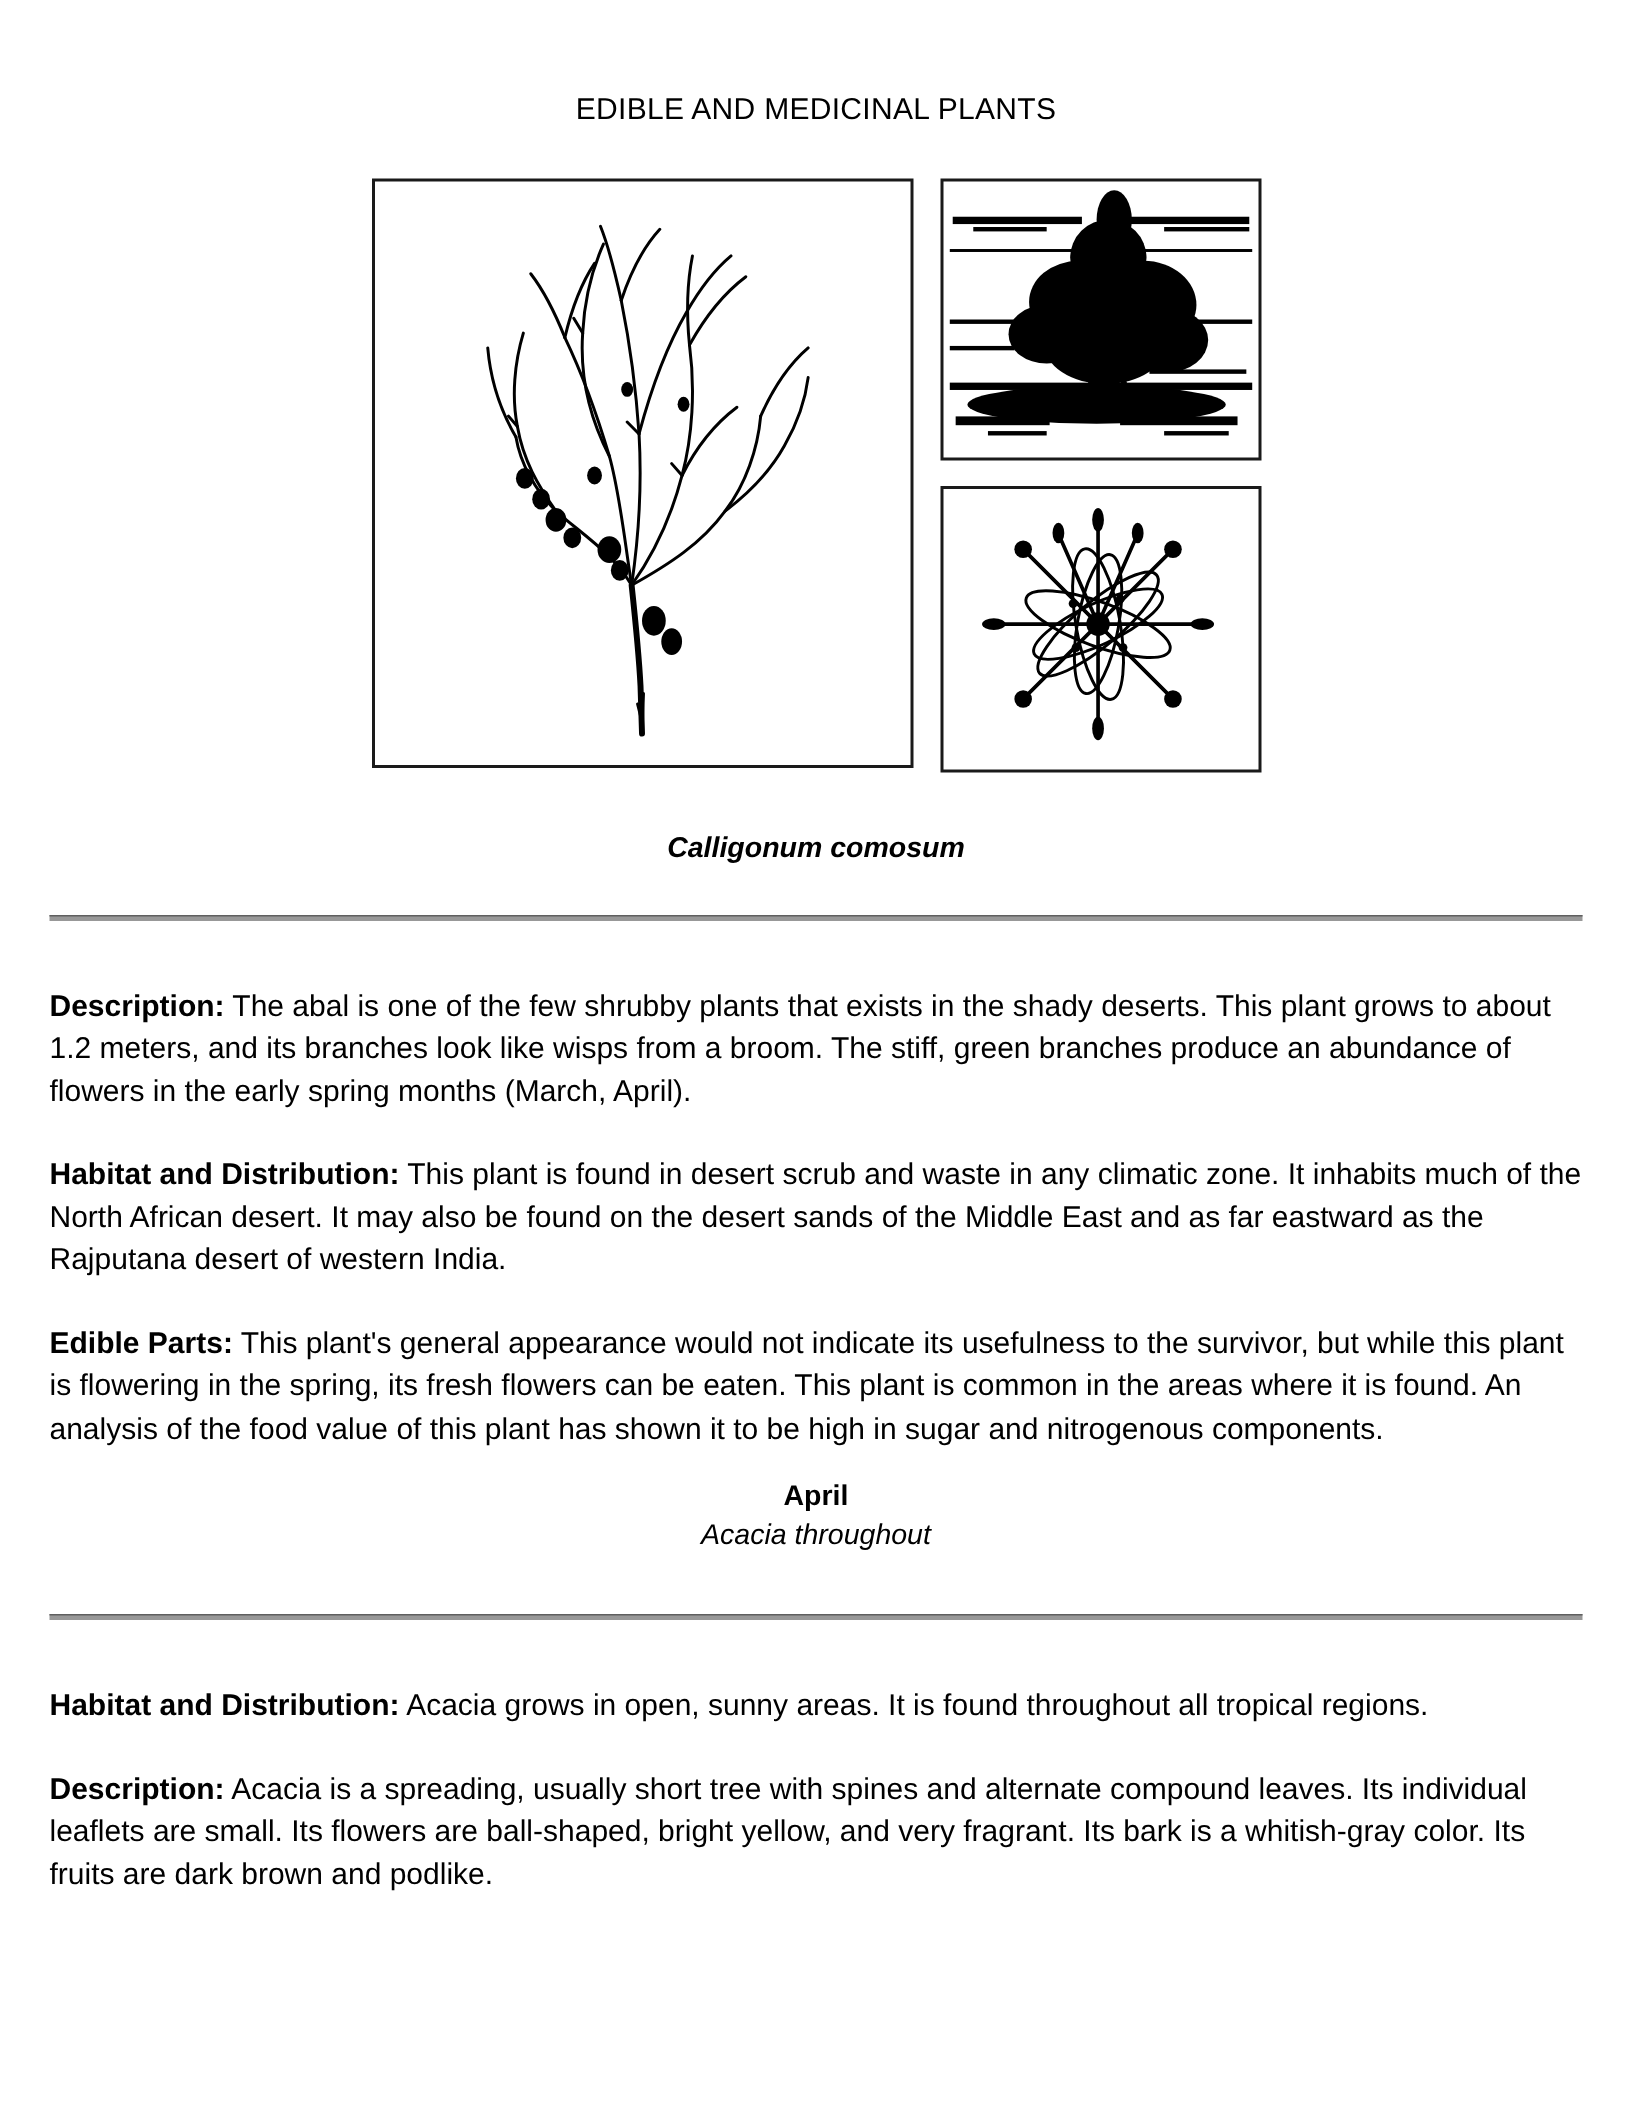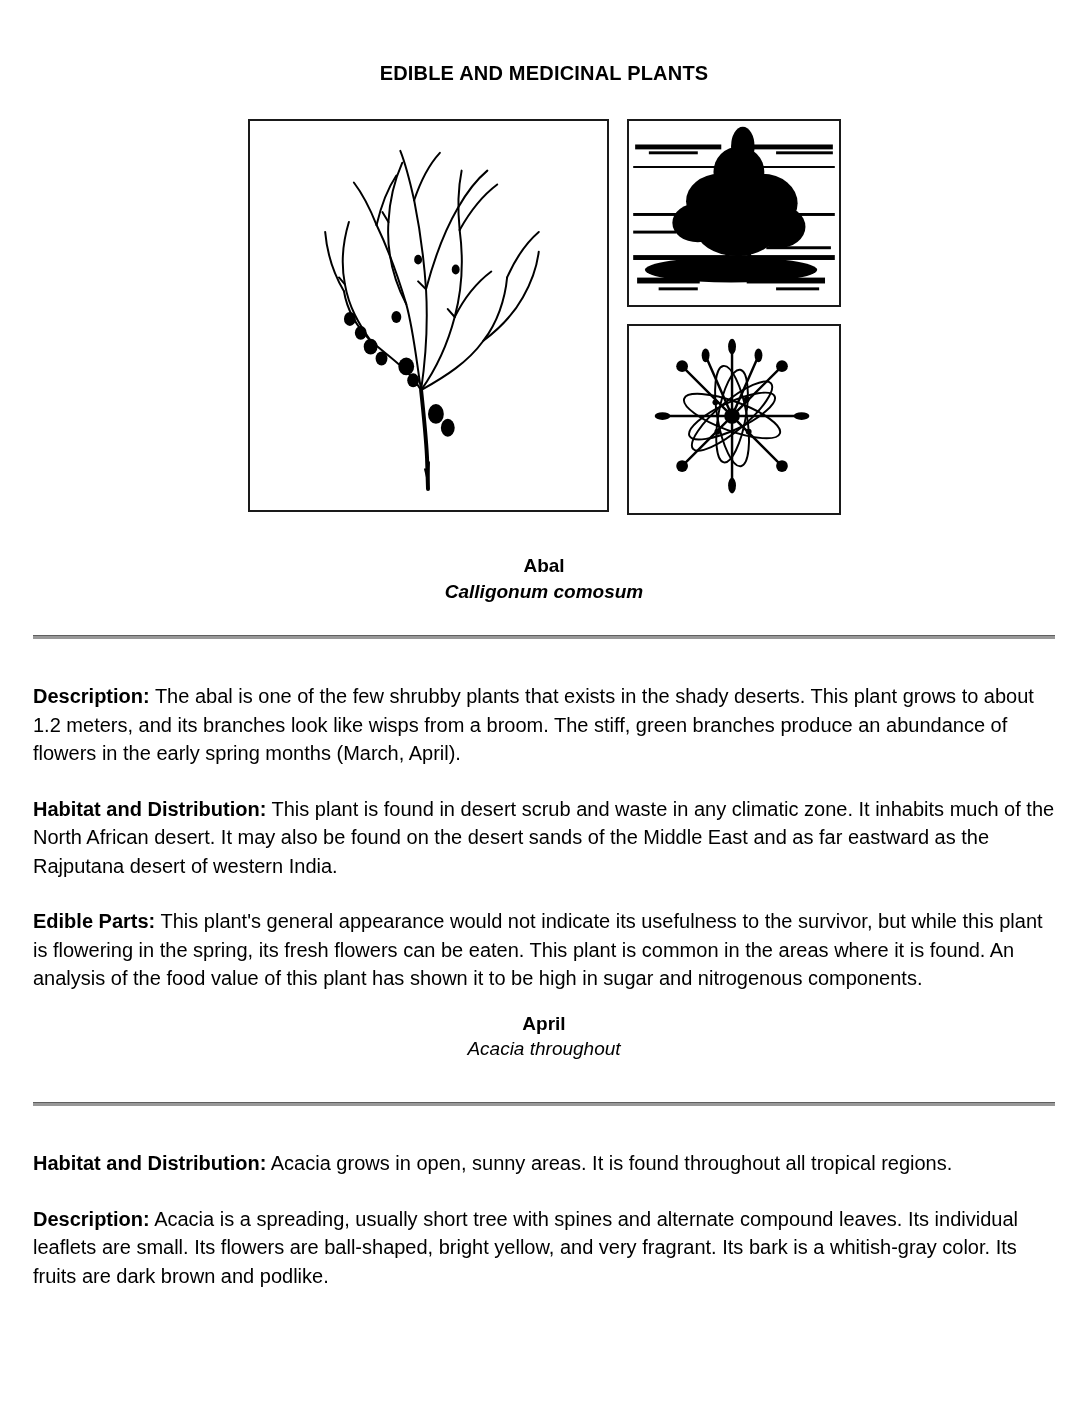--- a/index.html
+++ b/index.html
@@ -8,21 +8,21 @@
     width: 1088px;
     min-height: 1408px;
     font-family: "Liberation Sans", sans-serif;
     color: #000000;
     margin: 0 auto;
   }
   .page { padding: 62px 33px 60px 33px; }
 
   .doc-title {
     text-align: center;
-    font-weight: bold;
+    font-weight: normal;
     font-size: 20px;
     letter-spacing: 0.2px;
     margin-bottom: 34px;
   }
 
   .figure-row {
     display: flex;
     justify-content: center;
     align-items: flex-start;
     gap: 18px;
@@ -204,21 +204,20 @@
             <circle cx="122" cy="108" r="3"></circle>
             <circle cx="90" cy="108" r="3"></circle>
           </g>
         </svg>
       </div>
 
     </div>
   </div>
 
   <div class="caption">
-    <div class="common-name">Abal</div>
     <div class="latin-name">Calligonum comosum</div>
   </div>
 
   <hr class="rule">
 
   <div class="body-text">
     <p><span class="para-label">Description:</span> <span>The abal is one of the few shrubby plants that exists in the shady deserts. This plant grows to about 1.2 meters, and its branches look like wisps from a broom. The stiff, green branches produce an abundance of flowers in the early spring months (March, April).</span></p>
     <p><span class="para-label">Habitat and Distribution:</span> <span>This plant is found in desert scrub and waste in any climatic zone. It inhabits much of the North African desert. It may also be found on the desert sands of the Middle East and as far eastward as the Rajputana desert of western India.</span></p>
     <p><span class="para-label">Edible Parts:</span> <span>This plant's general appearance would not indicate its usefulness to the survivor, but while this plant is flowering in the spring, its fresh flowers can be eaten. This plant is common in the areas where it is found. An analysis of the food value of this plant has shown it to be high in sugar and nitrogenous components.</span></p>
   </div>

